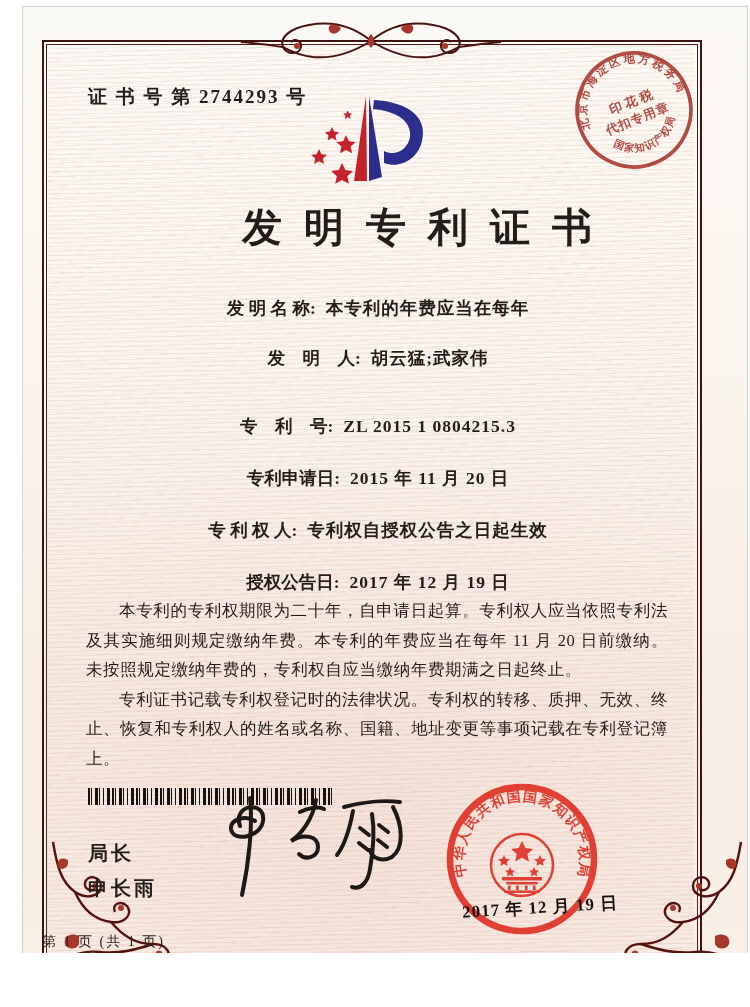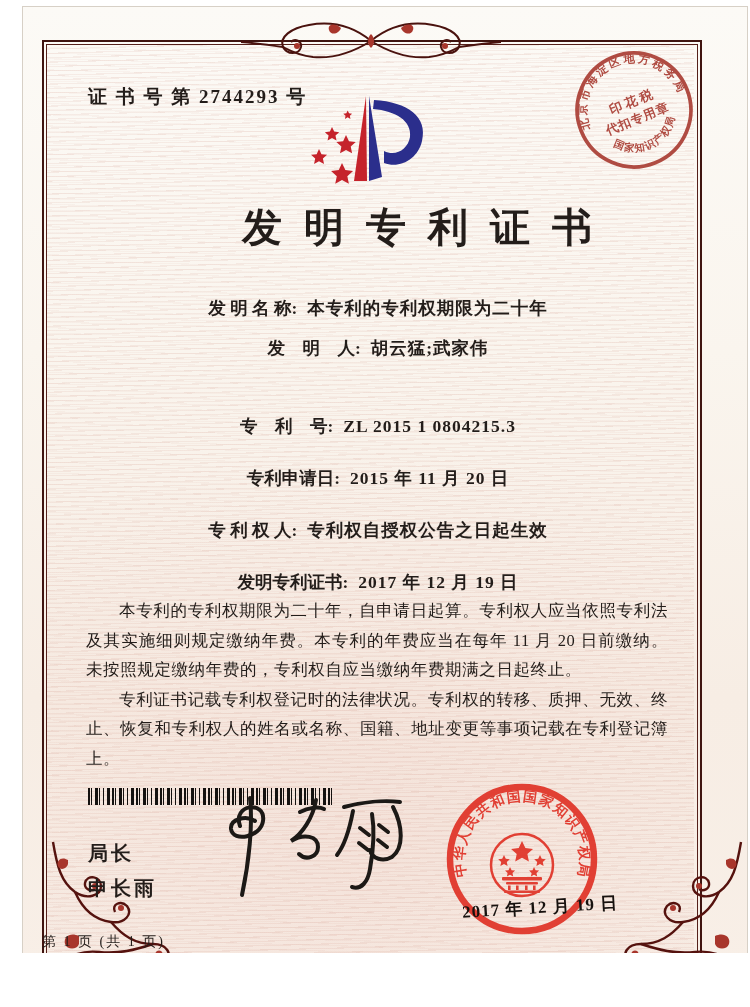--- a/index.html
+++ b/index.html
@@ -148,40 +148,40 @@
         <polygon points="79,13 79,98 92,94"></polygon>
         <path d="M84,17 C118,19 138,34 132,58 C128,76 110,86 94,80 L94,68 C106,74 118,66 120,54 C122,38 106,28 83,26 Z"></path>
       </g>
     </svg>
   </div>
 
   <div class="abs title">发明专利证书</div>
 
   <div class="abs fieldrow" style="top:296px">
     <span class="lbl">发 明 名 称:</span>
-    <span class="val">本专利的专利权期限为二十年</span>
-  </div>
-  <div class="abs fieldrow" style="top:336px">
+    <span class="val">本专利的年费应当在每年</span>
+  </div>
+  <div class="abs fieldrow" style="top:346px">
     <span class="lbl">发　明　人:</span>
     <span class="val">胡云猛;武家伟</span>
   </div>
   <div class="abs fieldrow" style="top:414px">
     <span class="lbl">专　利　号:</span>
     <span class="val">ZL 2015 1 0804215.3</span>
   </div>
   <div class="abs fieldrow" style="top:466px">
     <span class="lbl">专利申请日:</span>
     <span class="val">2015 年 11 月 20 日</span>
   </div>
   <div class="abs fieldrow" style="top:518px">
     <span class="lbl">专 利 权 人:</span>
     <span class="val">专利权自授权公告之日起生效</span>
   </div>
   <div class="abs fieldrow" style="top:570px">
-    <span class="lbl">发明专利证书:</span>
+    <span class="lbl">授权公告日:</span>
     <span class="val">2017 年 12 月 19 日</span>
   </div>
 
   <div class="abs body-text">
     <p>本专利的专利权期限为二十年，自申请日起算。专利权人应当依照专利法及其实施细则规定缴纳年费。本专利的年费应当在每年 11 月 20 日前缴纳。未按照规定缴纳年费的，专利权自应当缴纳年费期满之日起终止。</p>
     <p>专利证书记载专利权登记时的法律状况。专利权的转移、质押、无效、终止、恢复和专利权人的姓名或名称、国籍、地址变更等事项记载在专利登记簿上。</p>
   </div>
 
   <div class="abs barcode"></div>
 

